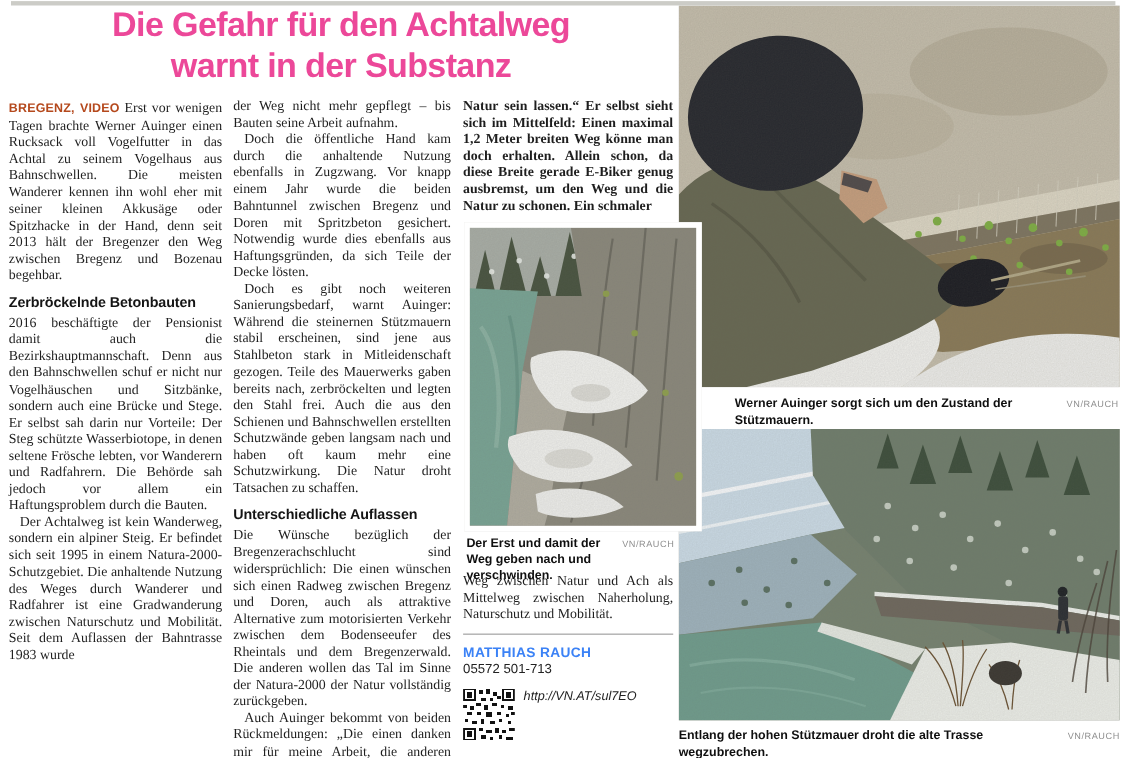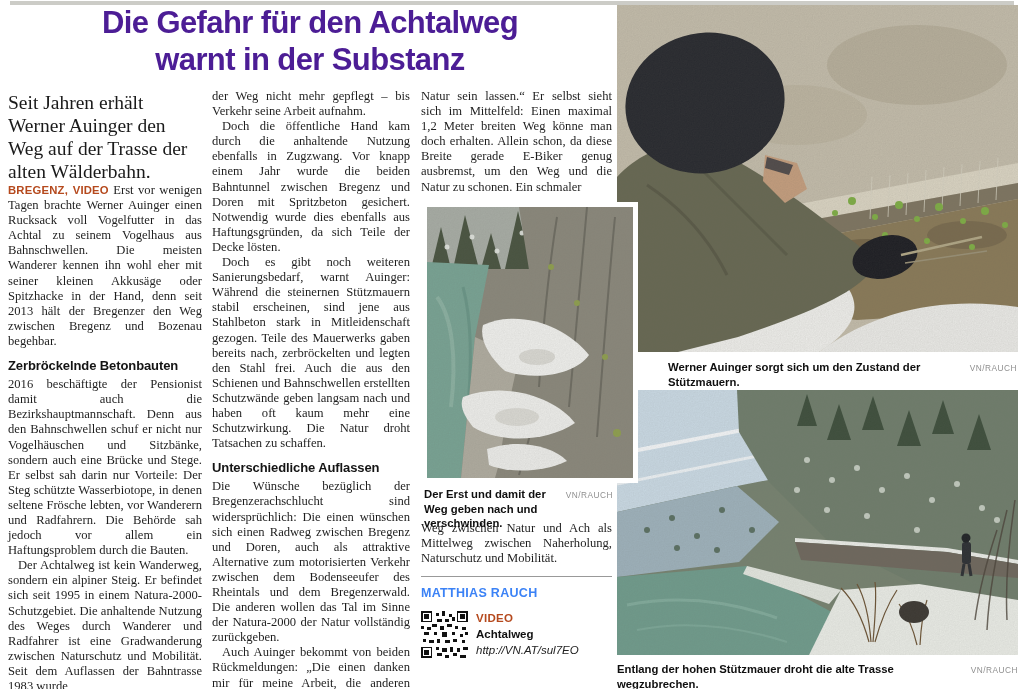--- a/index.html
+++ b/index.html
@@ -18,21 +18,21 @@
     background: #ccccc7;
   }
   .headline {
     position: absolute; left: 20px; top: 4px; width: 580px;
     text-align: center;
     font-family: "Liberation Sans", sans-serif;
     font-weight: 800;
     font-size: 31px;
     line-height: 37px;
     letter-spacing: -0.6px;
-    color: #4c1d95;
+    color: #ec4899;
   }
   .col {
     position: absolute;
     font-size: 12.6px;
     line-height: 15.1px;
     text-align: justify;
   }
   .col p { margin: 0; }
   .col .indent { text-indent: 10px; }
   .lead {
@@ -119,37 +119,36 @@
 <div class="page">
 
   <div class="top-rule"></div>
 
   <h1 class="headline">
     <span>Die Gefahr für den Achtalweg</span><br>
     <span>warnt in der Substanz</span>
   </h1>
 
   <div class="col" style="left:8px; top:91px; width:194px;">
-    <p class="lead">Seit Jahren erhält Werner Auinger den Weg auf der Trasse der alten Wälderbahn.</p>
     <p><span class="dateline">BREGENZ, VIDEO</span> <span>Erst vor wenigen Tagen brachte Werner Auinger einen Rucksack voll Vogelfutter in das Achtal zu seinem Vogelhaus aus Bahnschwellen. Die meisten Wanderer kennen ihn wohl eher mit seiner kleinen Akkusäge oder Spitzhacke in der Hand, denn seit 2013 hält der Bregenzer den Weg zwischen Bregenz und Bozenau begehbar.</span></p>
     <h3 class="sec-heading">Zerbröckelnde Betonbauten</h3>
     <p>2016 beschäftigte der Pensionist damit auch die Bezirkshauptmannschaft. Denn aus den Bahnschwellen schuf er nicht nur Vogelhäuschen und Sitzbänke, sondern auch eine Brücke und Stege. Er selbst sah darin nur Vorteile: Der Steg schützte Wasserbiotope, in denen seltene Frösche lebten, vor Wanderern und Radfahrern. Die Behörde sah jedoch vor allem ein Haftungsproblem durch die Bauten.</p>
     <p class="indent">Der Achtalweg ist kein Wanderweg, sondern ein alpiner Steig. Er befindet sich seit 1995 in einem Natura-2000-Schutzgebiet. Die anhaltende Nutzung des Weges durch Wanderer und Radfahrer ist eine Gradwanderung zwischen Naturschutz und Mobilität. Seit dem Auflassen der Bahntrasse 1983 wurde</p>
   </div>
 
   <div class="col" style="left:212px; top:89px; width:198px;">
-    <p>der Weg nicht mehr gepflegt – bis Verkehr seine Arbeit aufnahm.</p>
+    <p>der Weg nicht mehr gepflegt – bis Bauten seine Arbeit aufnahm.</p>
     <p class="indent">Doch die öffentliche Hand kam durch die anhaltende Nutzung ebenfalls in Zugzwang. Vor knapp einem Jahr wurde die beiden Bahntunnel zwischen Bregenz und Doren mit Spritzbeton gesichert. Notwendig wurde dies ebenfalls aus Haftungsgründen, da sich Teile der Decke lösten.</p>
     <p class="indent">Doch es gibt noch weiteren Sanierungsbedarf, warnt Auinger: Während die steinernen Stützmauern stabil erscheinen, sind jene aus Stahlbeton stark in Mitleidenschaft gezogen. Teile des Mauerwerks gaben bereits nach, zerbröckelten und legten den Stahl frei. Auch die aus den Schienen und Bahnschwellen erstellten Schutzwände geben langsam nach und haben oft kaum mehr eine Schutzwirkung. Die Natur droht Tatsachen zu schaffen.</p>
     <h3 class="sec-heading">Unterschiedliche Auflassen</h3>
     <p>Die Wünsche bezüglich der Bregenzerachschlucht sind widersprüchlich: Die einen wünschen sich einen Radweg zwischen Bregenz und Doren, auch als attraktive Alternative zum motorisierten Verkehr zwischen dem Bodenseeufer des Rheintals und dem Bregenzerwald. Die anderen wollen das Tal im Sinne der Natura-2000 der Natur vollständig zurückgeben.</p>
     <p class="indent">Auch Auinger bekommt von beiden Rückmeldungen: „Die einen danken mir für meine Arbeit, die anderen sagen, ich soll doch Natur</p>
   </div>
 
-  <div class="col" style="left:421px; top:89px; width:191px;">
+  <div class="col" style="left:421px; top:89px; width:191px;font-weight:bold;">
     <p>Natur sein lassen.“ Er selbst sieht sich im Mittelfeld: Einen maximal 1,2 Meter breiten Weg könne man doch erhalten. Allein schon, da diese Breite gerade E-Biker genug ausbremst, um den Weg und die Natur zu schonen. Ein schmaler</p>
   </div>
 
   <div class="photo photo-tr">
     <svg viewBox="0 0 401 347" preserveAspectRatio="none">
       <defs>
         <filter id="gr1">
             <feTurbulence type="fractalNoise" baseFrequency="0.85" numOctaves="2" stitchTiles="stitch"></feTurbulence>
           <feColorMatrix type="matrix" values="0 0 0 0 0.15  0 0 0 0 0.14  0 0 0 0 0.12  0.5 0.5 0.5 0 0"></feColorMatrix>
           </filter>
@@ -344,20 +343,21 @@
     <div class="credit-line">
       <span style="max-width:150px;">Der Erst und damit der Weg geben nach und verschwinden.</span>
       <span class="credit">VN/RAUCH</span>
     </div>
   </div>
 
   <div class="col" style="left:421px; top:521px; width:191px;">
     <p>Weg zwischen Natur und Ach als Mittelweg zwischen Naherholung, Naturschutz und Mobilität.</p>
     <hr class="col3b-divider">
     <div class="author-name">MATTHIAS RAUCH</div>
+    <div class="author-line">05572 501-713</div>
     <div class="video-box">
       <svg class="qr" viewBox="0 0 29 29" shape-rendering="crispEdges">
         <rect width="29" height="29" fill="#ffffff"></rect>
         <g fill="#111111">
           <rect x="0" y="0" width="7" height="7"></rect>
             <rect x="22" y="0" width="7" height="7"></rect>
             <rect x="0" y="22" width="7" height="7"></rect>
           <rect x="1" y="1" width="5" height="5" fill="#ffffff"></rect>
             <rect x="23" y="1" width="5" height="5" fill="#ffffff"></rect>
             <rect x="1" y="23" width="5" height="5" fill="#ffffff"></rect>
@@ -394,22 +394,18 @@
           <rect x="18" y="22" width="2" height="3"></rect>
             <rect x="22" y="23" width="2" height="2"></rect>
             <rect x="26" y="22" width="3" height="2"></rect>
           <rect x="10" y="26" width="3" height="2"></rect>
             <rect x="15" y="27" width="2" height="2"></rect>
             <rect x="20" y="26" width="2" height="2"></rect>
           <rect x="24" y="27" width="4" height="2"></rect>
         </g>
       </svg>
       <div class="video-text">
-        <div>
-          <div class="video-label">VIDEO</div>
-          <div class="video-title">Achtalweg</div>
-        </div>
         <div class="video-url">http://VN.AT/sul7EO</div>
       </div>
     </div>
   </div>
 
 </div>
 
 </body></html>

